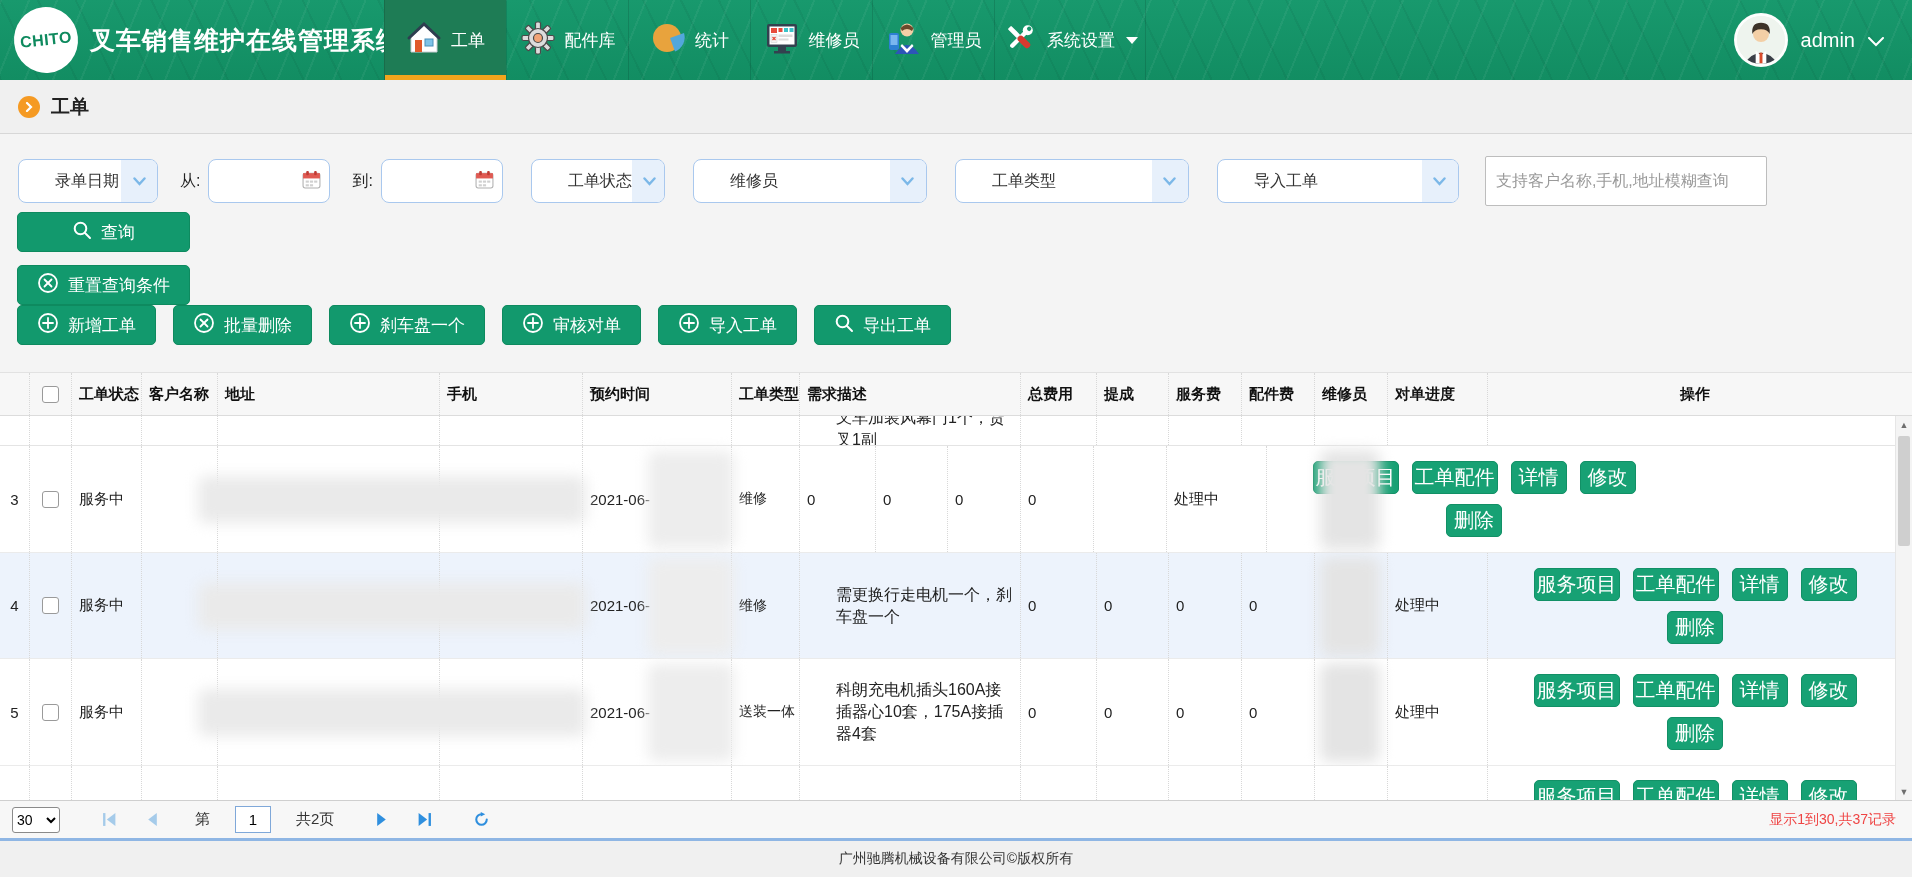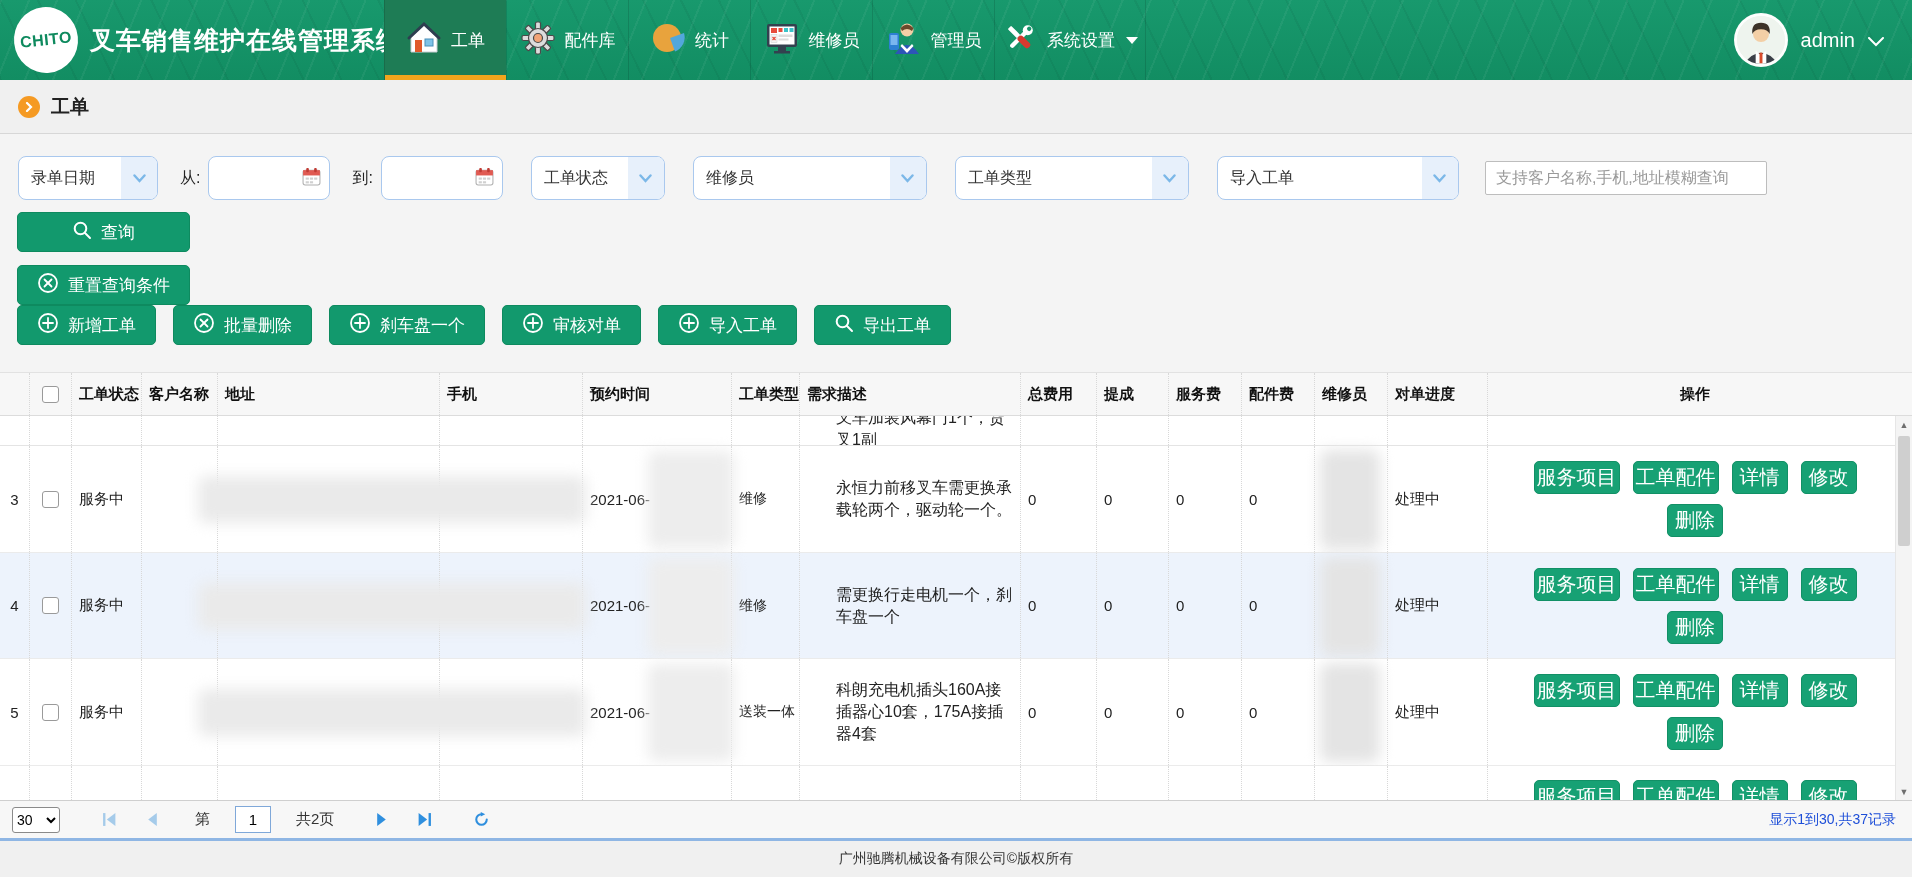--- a/index.html
+++ b/index.html
@@ -29,28 +29,28 @@
   .avatar svg{width:100%;height:100%;}
 
   
   .breadcrumb{position:absolute;top:80px;left:0;width:100%;height:54px;background:#f0f0f0;border-bottom:1px solid #d7d7d7;display:flex;align-items:center;gap:11px;padding-left:18px;}
   .bc-icon{width:22px;height:22px;border-radius:50%;background:#F59A23;display:flex;align-items:center;justify-content:center;flex:none;}
   .bc-title{font-size:19px;font-weight:bold;color:#222;}
 
   
   .band{position:absolute;top:134px;left:0;width:100%;height:238px;background:#f4f4f4;}
   .filter-row{position:absolute;top:22px;left:18px;display:flex;align-items:center;}
-  .sel{height:44px;background:#fff;border:1px solid #A9C8EE;border-radius:8px;display:flex;align-items:center;justify-content:space-between;overflow:hidden;cursor:pointer;flex:none;}
+  .sel{height:44px;background:#fff;border:1px solid #A9C8EE;border-radius:8px;display:flex;align-items:center;justify-content:space-between;overflow:hidden;cursor:pointer;flex:none;padding-left:24px;}
   .sel-label{padding-left:12px;font-size:16px;color:#333;white-space:nowrap;}
   .sel-arrow{width:36px;height:100%;background:#E7F0FB;display:flex;align-items:center;justify-content:center;flex:none;}
   .w140{width:140px}.w134{width:134px}.w234{width:234px}.w242{width:242px}
   .flabel{font-size:16px;color:#222;margin:0 8px 0 22px;white-space:nowrap;}
   .dinput{width:122px;height:44px;background:#fff;border:1px solid #A9C8EE;border-radius:8px;display:flex;align-items:center;justify-content:flex-end;padding-right:8px;cursor:text;flex:none;}
   .ml28{margin-left:28px}
-  .kw{width:282px;height:34px;border:1px solid #bdbdbd;background:#fff;font-size:16px;padding:0 10px;color:#000000;margin-left:26px;border-radius:2px;font-family:inherit;}
+  .kw{width:282px;height:50px;border:1px solid #bdbdbd;background:#fff;font-size:16px;padding:0 10px;color:#000000;margin-left:26px;border-radius:2px;font-family:inherit;}
   .kw::placeholder{color:#9a9a9a;}
   .query-row{position:absolute;top:78px;left:17px;display:flex;gap:13px;flex-direction:column;}
   .gbtn{height:40px;background:#12996D;color:#fff;border:1px solid #0E8A5F;border-radius:5px;display:flex;align-items:center;justify-content:center;gap:9px;font-size:17px;padding:0 19px;cursor:pointer;font-family:inherit;white-space:nowrap;}
   .action-row{position:absolute;top:171px;left:17px;display:flex;gap:17px;}
 
   
   .table-wrap{position:absolute;top:372px;left:0;width:100%;height:428px;background:#fff;}
   .thead{display:flex;height:44px;background:#f7f7f7;border-top:1px solid #e2e2e2;border-bottom:1px solid #dcdcdc;font-weight:bold;font-size:15px;color:#111;}
   .tbody{position:relative;height:384px;overflow:hidden;}
   .cell{height:auto;display:flex;align-items:center;padding-left:7px;border-right:1px dotted #d8d8d8;flex:none;}
@@ -92,21 +92,21 @@
   .vs-thumb{position:absolute;top:20px;left:2px;width:12px;height:110px;background:#cfcfcf;border-radius:2px;cursor:grab;}
 
   
   .pager{position:absolute;top:800px;left:0;width:100%;height:38px;background:#f7f7f7;border-top:1px solid #cfcfcf;display:flex;align-items:center;padding:0 12px;font-size:15px;color:#333;gap:15px;}
   .psize{width:48px;height:26px;font-size:14px;border:1px solid #8a8a8a;background:#fff;border-radius:3px;margin-right:20px;font-family:inherit;}
   .picon{width:28px;height:26px;display:flex;align-items:center;justify-content:center;cursor:pointer;}
   .picon svg{width:15px;height:15px;}
   .pinput{width:36px;height:27px;border:1px solid #7FA8D9;text-align:center;font-size:15px;margin:0 6px;background:#fff;font-family:inherit;}
   .ptext{margin:0 4px;white-space:nowrap;}
   .ml14{margin-left:14px;}
-  .psummary{margin-left:auto;font-size:14px;color:#1d4ed8;padding-right:4px;white-space:nowrap;}
+  .psummary{margin-left:auto;font-size:14px;color:#ef4444;padding-right:4px;white-space:nowrap;}
   .blueline{position:absolute;top:838px;left:0;width:100%;height:3px;background:#8FB6E4;}
   .footer{position:absolute;top:841px;left:0;width:100%;height:36px;background:#f0f0f0;display:flex;align-items:center;justify-content:center;font-size:14px;color:#333;}
 </style>
 </head>
 <body>
 
 <div class="navbar">
   <div class="brand">
     <div class="logo-oval">
         <span>CHITO</span>
@@ -409,23 +409,20 @@
       <div class="cell c-no">3</div>
       <div class="cell c-cb">
           <span class="cb"></span>
         </div>
       <div class="cell c-status">服务中</div>
       <div class="cell c-name"></div>
       <div class="cell c-addr"></div>
       <div class="cell c-phone"></div>
       <div class="cell c-time">2021-06-</div>
       <div class="cell c-type">维修</div>
-      <div class="cell c-desc">
-          <div class="desc-text">永恒力前移叉车需更换承载轮两个，驱动轮一个。</div>
-        </div>
       <div class="cell c-f1">0</div>
       <div class="cell c-f2">0</div>
       <div class="cell c-f3">0</div>
       <div class="cell c-f4">0</div>
       <div class="cell c-worker"></div>
       <div class="cell c-prog">处理中</div>
       <div class="cell c-ops">
         <div class="ops-line">
           <button class="rbtn w86">服务项目</button>
           <button class="rbtn w86">工单配件</button>

